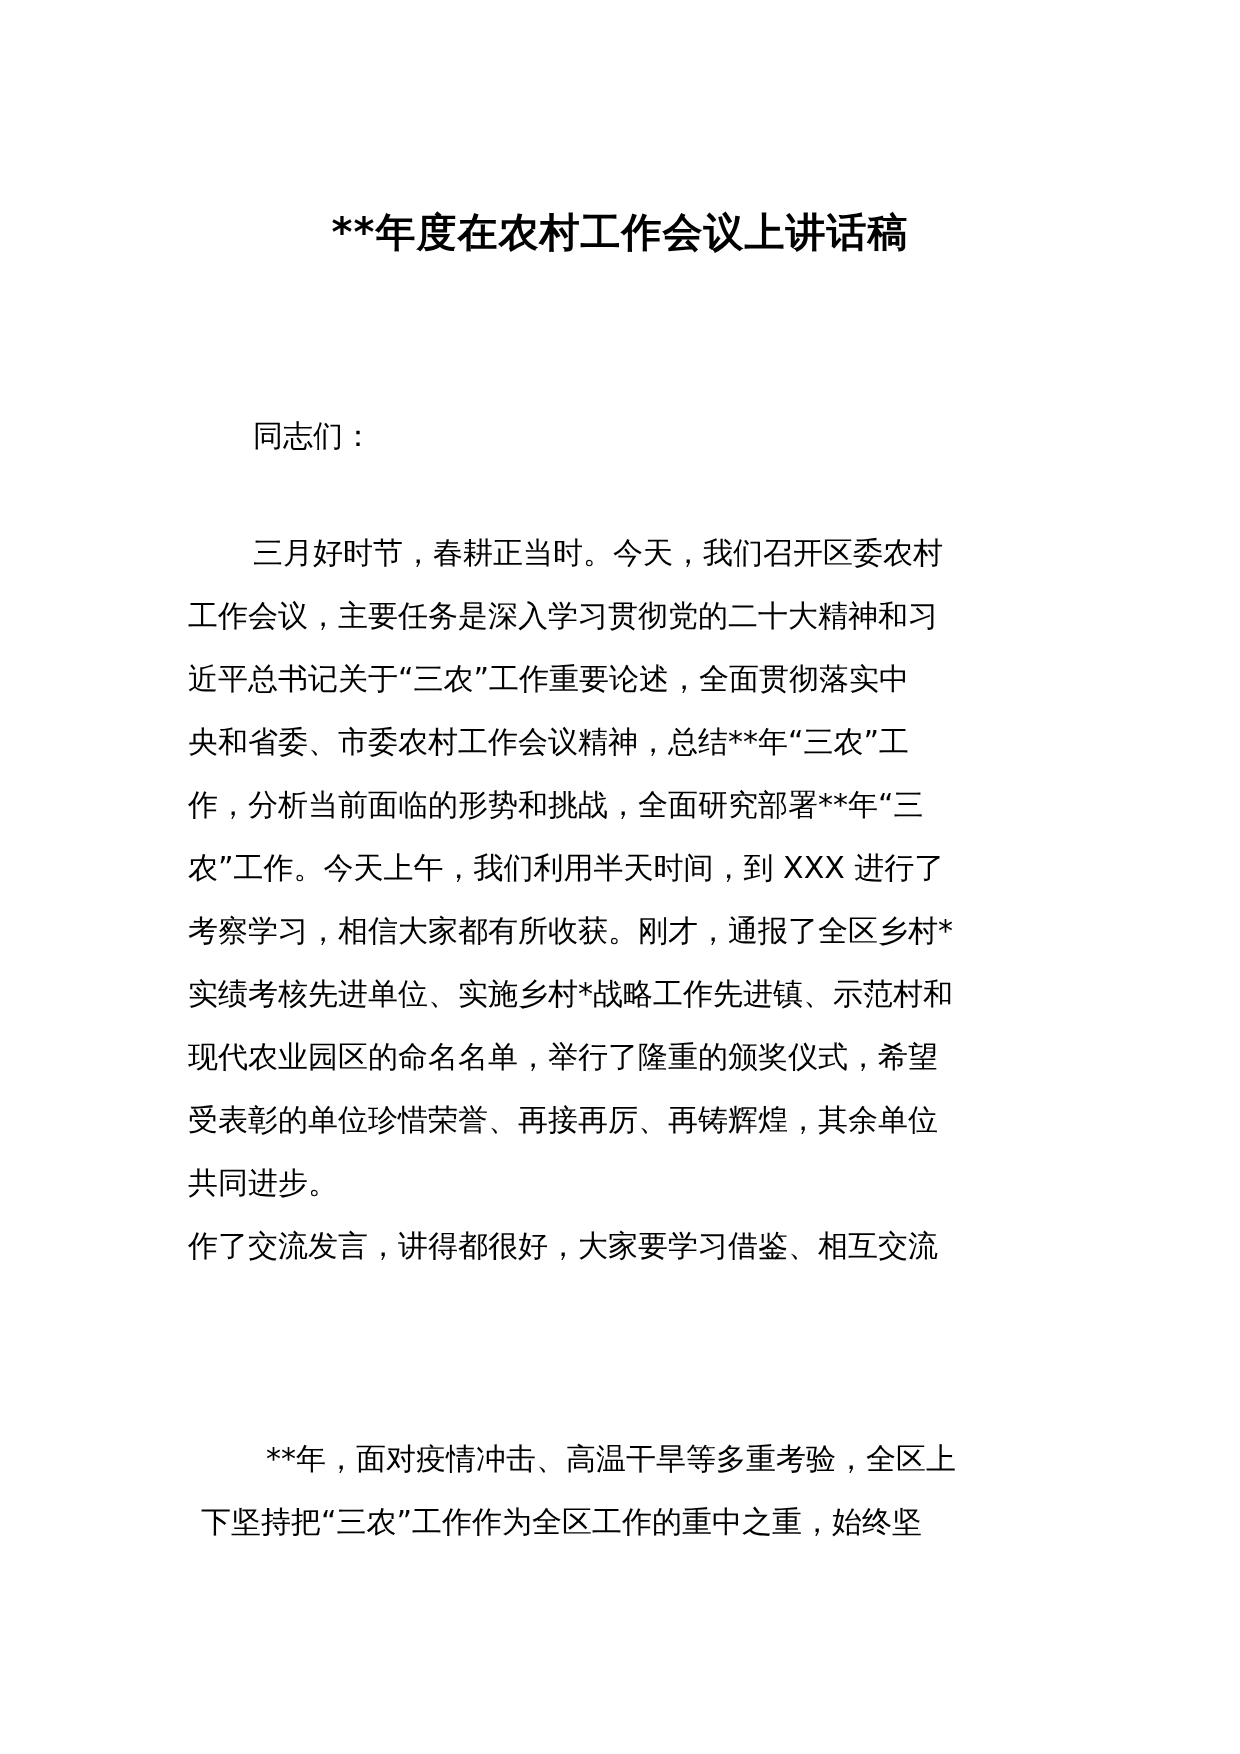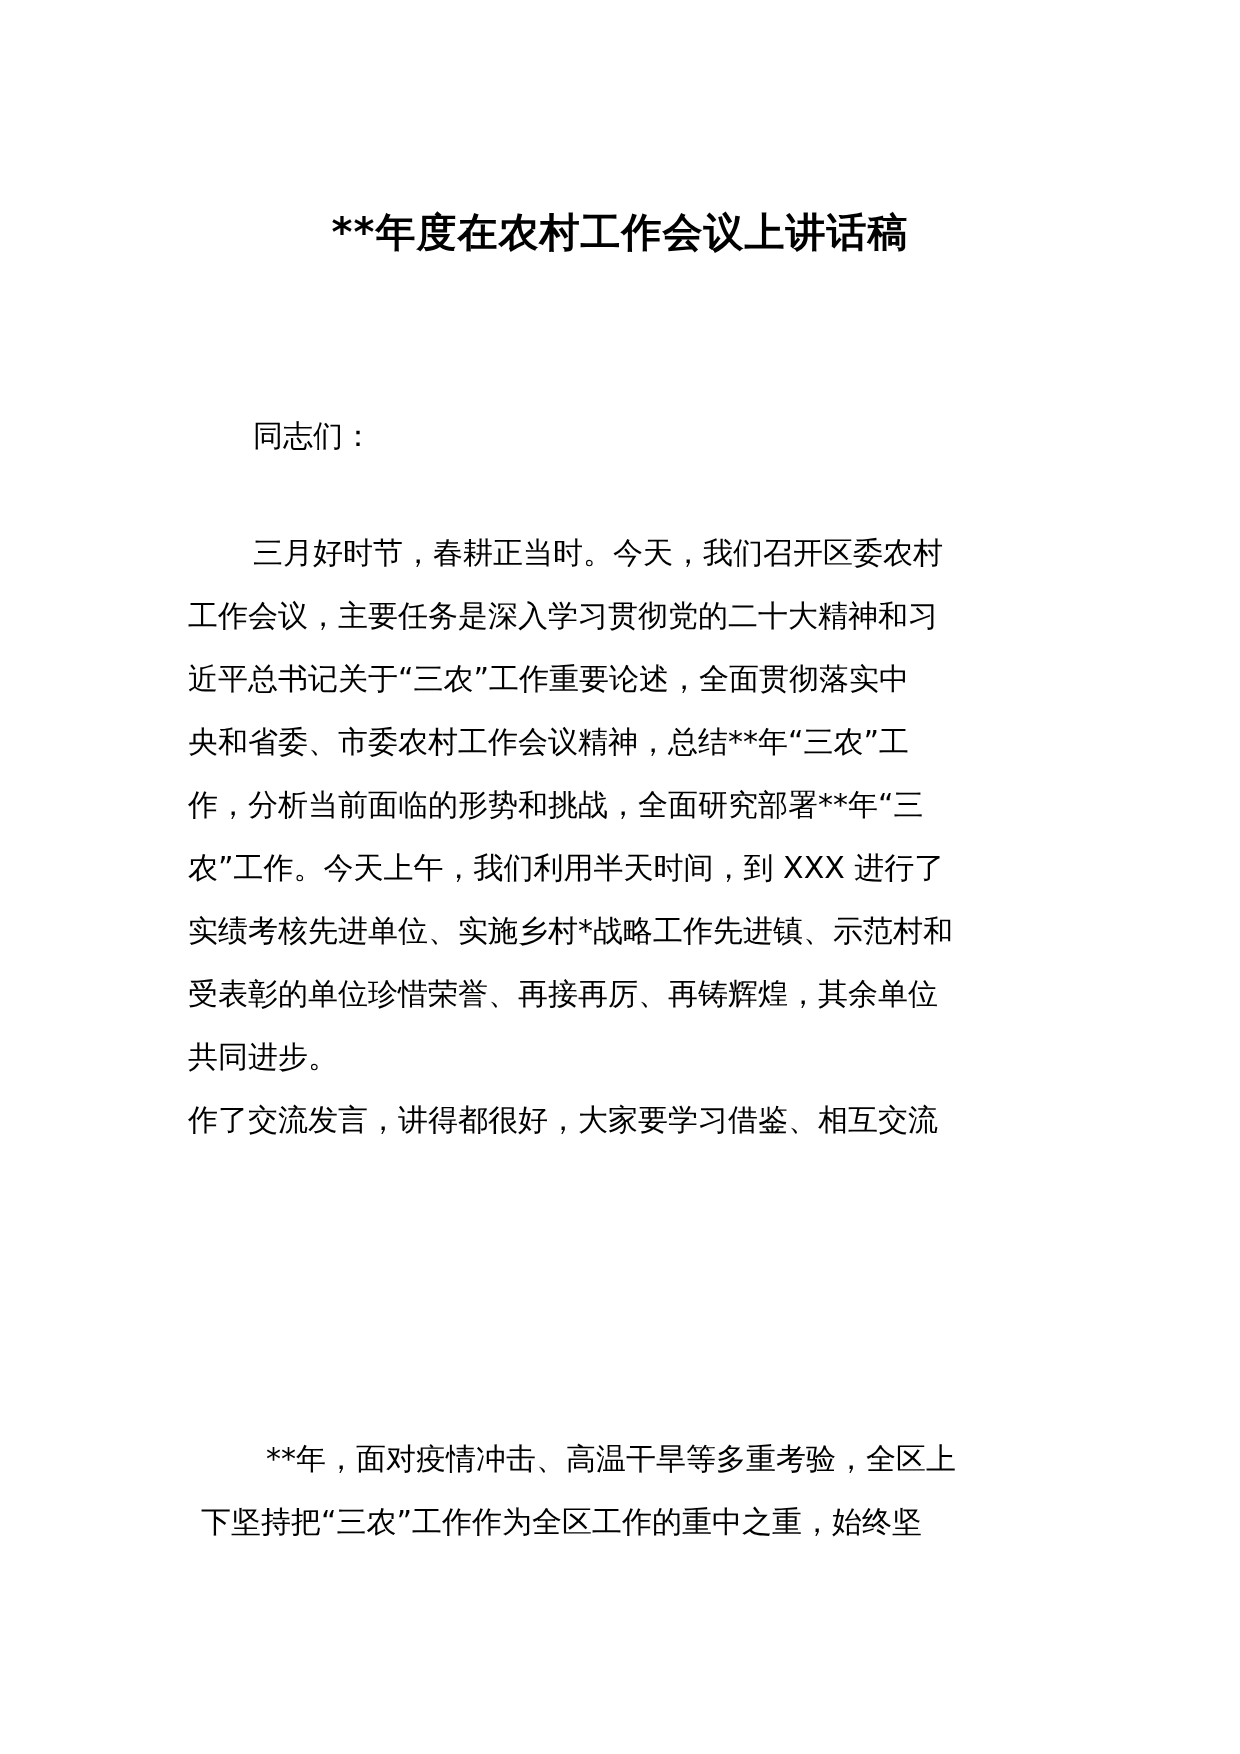--- a/index.html
+++ b/index.html
@@ -33,21 +33,23 @@
   <div class="title">**年度在农村工作会议上讲话稿</div>
   <div class="salutation">同志们：</div>
 
   <div class="para" id="p1">
     <span class="line first">三月好时节，春耕正当时。今天，我们召开区委农村</span>
     <span class="line">工作会议，主要任务是深入学习贯彻党的二十大精神和习</span>
     <span class="line">近平总书记关于“三农”工作重要论述，全面贯彻落实中</span>
     <span class="line">央和省委、市委农村工作会议精神，总结**年“三农”工</span>
     <span class="line">作，分析当前面临的形势和挑战，全面研究部署**年“三</span>
     <span class="line">农”工作。今天上午，我们利用半天时间，到 XXX 进行了</span>
+    <span class="line">考察学习，相信大家都有所收获。刚才，通报了全区乡村*</span>
     <span class="line">实绩考核先进单位、实施乡村*战略工作先进镇、示范村和</span>
+    <span class="line">现代农业园区的命名名单，举行了隆重的颁奖仪式，希望</span>
     <span class="line">受表彰的单位珍惜荣誉、再接再厉、再铸辉煌，其余单位</span>
     <span class="line">共同进步。</span>
     <span class="line">作了交流发言，讲得都很好，大家要学习借鉴、相互交流</span>
   </div>
 
   <div class="para" id="p2">
     <span class="line first">**年，面对疫情冲击、高温干旱等多重考验，全区上</span>
     <span class="line">下坚持把“三农”工作作为全区工作的重中之重，始终坚</span>
   </div>
 </div>

